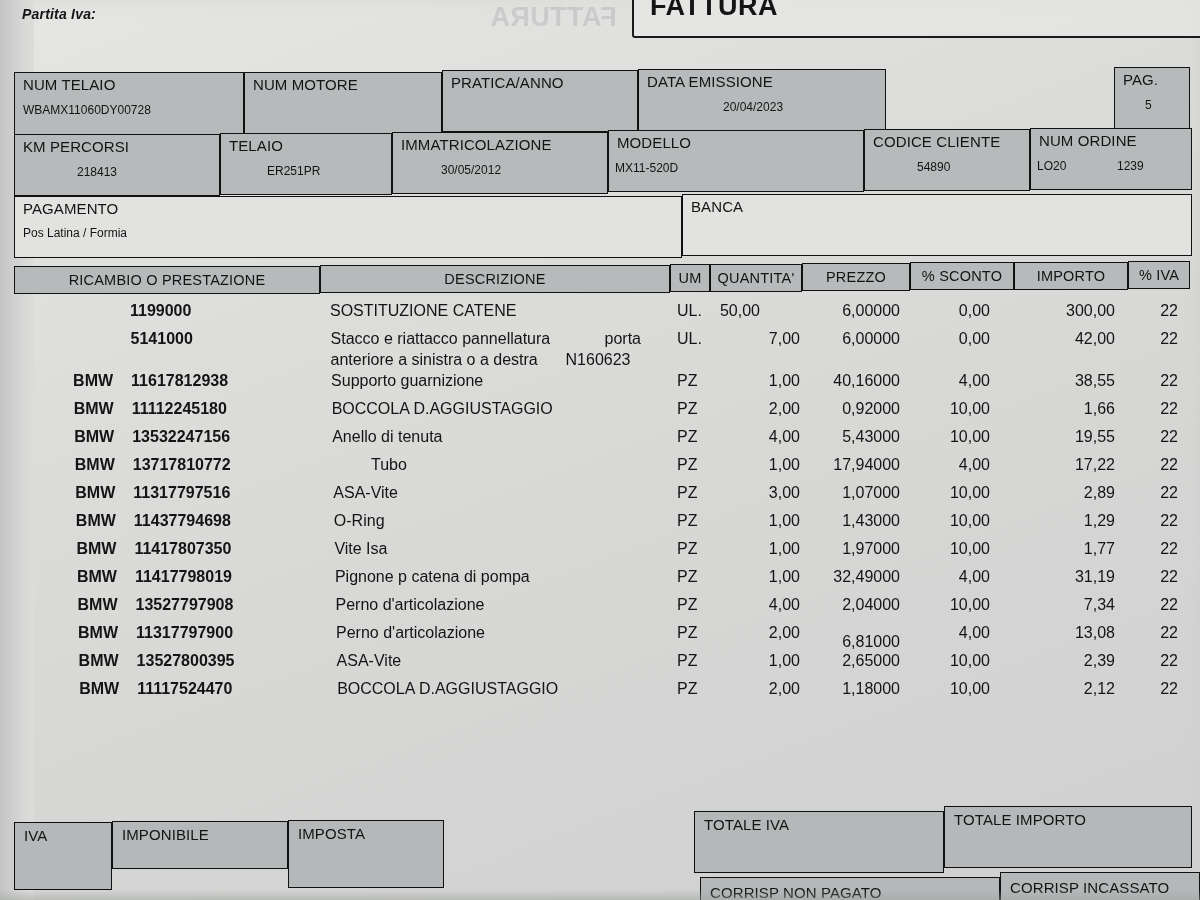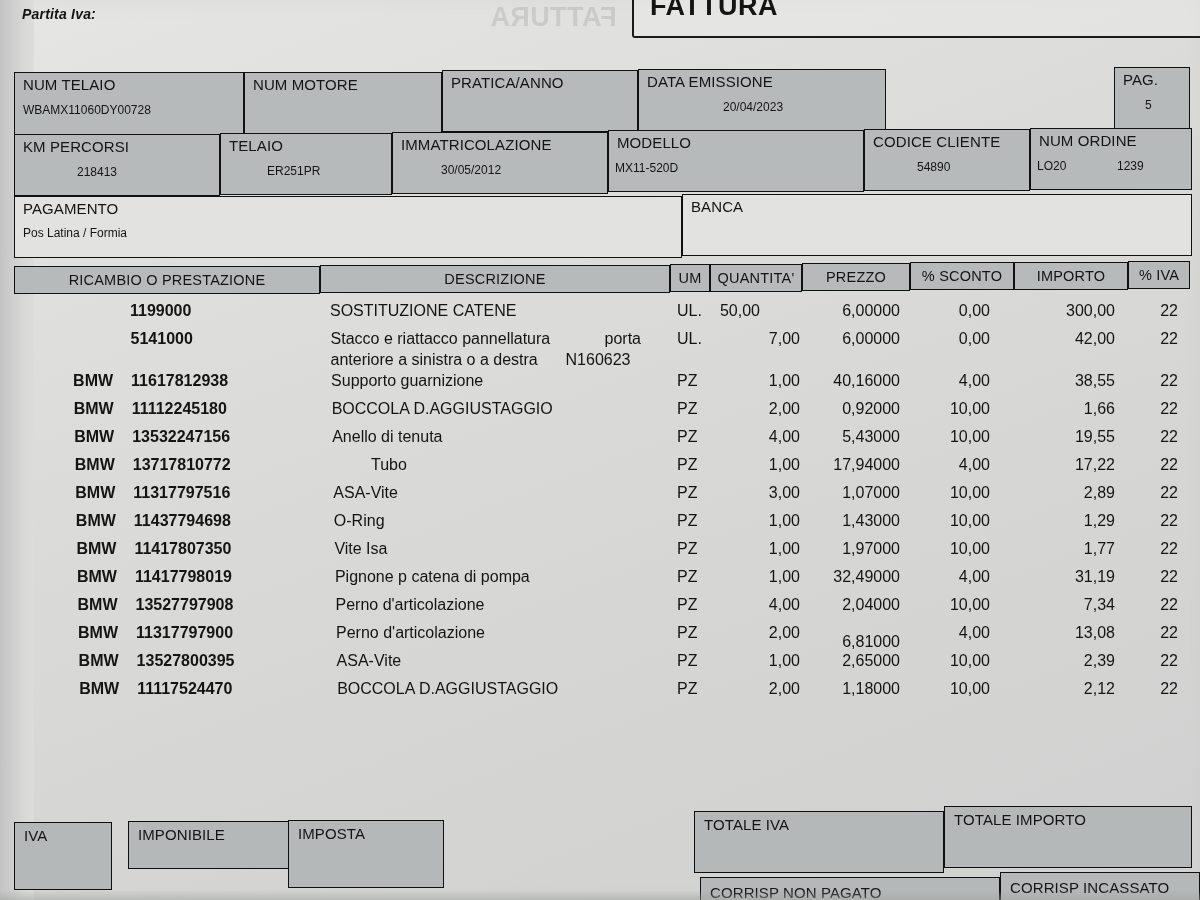--- a/index.html
+++ b/index.html
@@ -360,21 +360,21 @@
         <span class="c right" style="left: 870px; top: 384px; width: 120px; text-align: right;">10,00</span>
         <span class="c right" style="left: 985px; top: 384px; width: 130px; text-align: right;">2,12</span>
         <span class="c right" style="left: 1138px; top: 384px; width: 40px; text-align: right;">22</span>
       </div>
     </div>
 
   <div class="bcell" style="left:14px;top:822px;width:98px;height:68px;">
     <span class="lbl">IVA</span>
     <span class="val" style="left:10px;top:36px;font-size:15px;"></span>
   </div>
-  <div class="bcell" style="left:128px;top:821px;width:176px;height:48px;text-decoration:underline;">
+  <div class="bcell" style="left:112px;top:821px;width:176px;height:48px;text-decoration:underline;">
     <span class="lbl">IMPONIBILE</span>
     <span class="val" style="left:10px;top:36px;font-size:15px;"></span>
   </div>
   <div class="bcell" style="left:288px;top:820px;width:156px;height:68px;">
     <span class="lbl">IMPOSTA</span>
     <span class="val" style="left:10px;top:36px;font-size:15px;"></span>
   </div>
   <div class="bcell" style="left:944px;top:806px;width:248px;height:62px;">
     <span class="lbl">TOTALE IMPORTO</span>
     <span class="val" style="left:10px;top:34px;font-size:15px;"></span>

